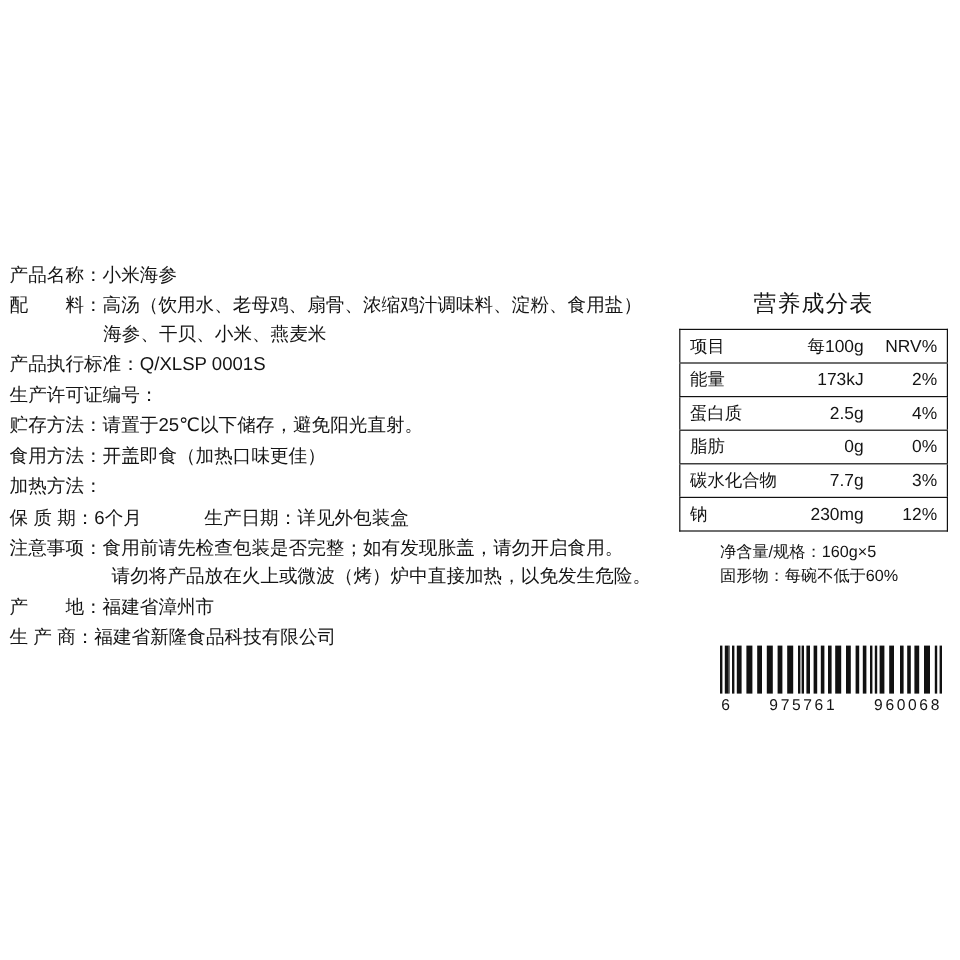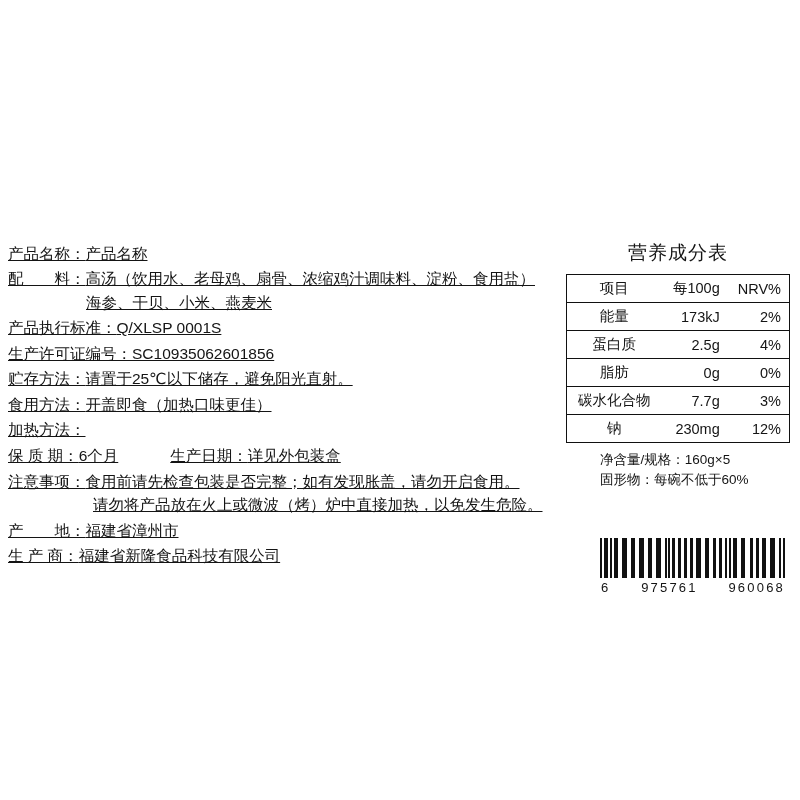--- a/index.html
+++ b/index.html
@@ -13,23 +13,22 @@
     position: relative;
     font-family: "Liberation Sans", "DejaVu Sans", sans-serif;
     color: #141414;
     overflow: hidden;
   }
 
   
   .info-block {
     position: absolute;
     left: 8px;
-    top: 244px;
+    top: 220px;
     width: 560px;
-    text-decoration: underline;
   }
   .row {
     display: flex;
     align-items: flex-start;
     margin-bottom: 5px;
     line-height: 1.32;
   }
   .row .label {
     flex: 0 0 auto;
     white-space: pre;
@@ -75,21 +74,21 @@
     border-collapse: collapse;
     width: 100%;
     border: 1.5px solid #111;
     font-size: 14.5px;
   }
   table.nutri td {
     padding: 4px 6px 4px 8px;
     border-bottom: 1px solid #111;
   }
   table.nutri tr:last-child td { border-bottom: none; }
-  table.nutri td.c1 { text-align: center; width: 46%; }
+  table.nutri td.c1 { text-align: left; width: 46%; }
   table.nutri td.c2 { text-align: right; width: 32%; padding-right: 10px;}
   table.nutri td.c3 { text-align: right; width: 22%; padding-right: 8px;}
   table.nutri tr.head td { font-weight: 400; }
 
   .net-info {
     margin-top: 7px;
     font-size: 13.5px;
     line-height: 1.5;
     padding-left: 34px;
   }
@@ -124,38 +123,37 @@
     font-family: "Liberation Sans", "DejaVu Sans", sans-serif;
   }
 </style>
 </head>
 <body>
 
 <div class="info-block">
 
   <div class="row">
     <span class="label">产品名称：</span>
-    <span class="value">产品名称</span>
+    <span class="value">小米海参</span>
   </div>
 
   <div class="row tight">
     <span class="label">配　　料：</span>
     <span class="value">高汤（饮用水、老母鸡、扇骨、浓缩鸡汁调味料、淀粉、食用盐）</span>
   </div>
 
   <div class="cont indent-78">海参、干贝、小米、燕麦米</div>
 
   <div class="row">
     <span class="label">产品执行标准：</span>
     <span class="value">Q/XLSP 0001S</span>
   </div>
 
   <div class="row">
     <span class="label">生产许可证编号：</span>
-    <span class="value">SC10935062601856</span>
   </div>
 
   <div class="row">
     <span class="label">贮存方法：</span>
     <span class="value">请置于25℃以下储存，避免阳光直射。</span>
   </div>
 
   <div class="row">
     <span class="label">食用方法：</span>
     <span class="value">开盖即食（加热口味更佳）</span>

